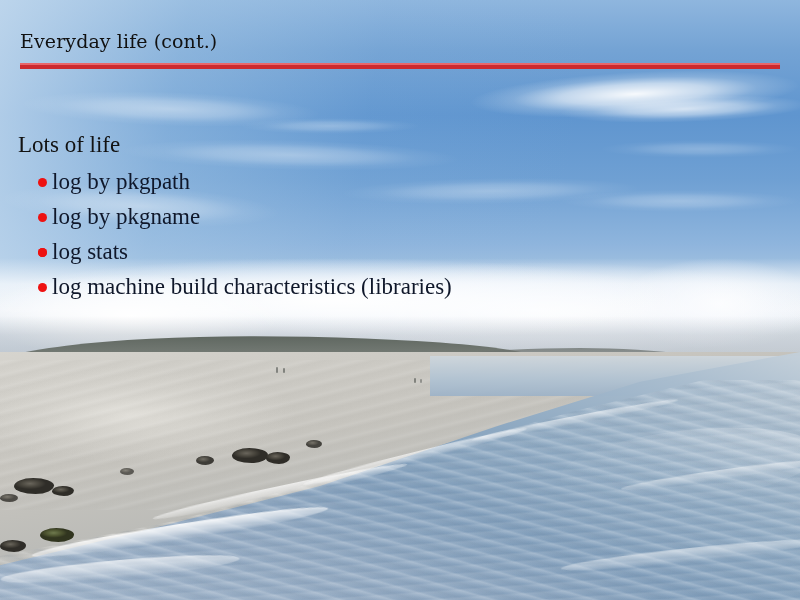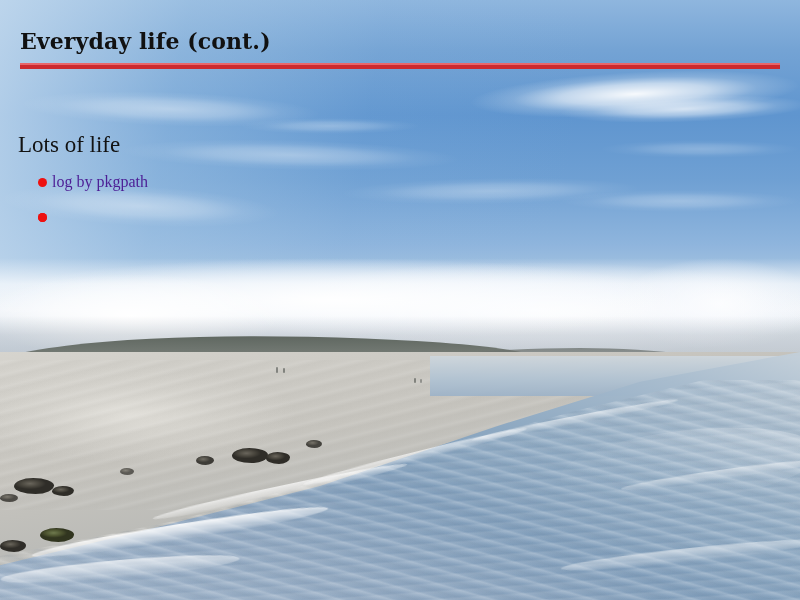--- a/index.html
+++ b/index.html
@@ -237,22 +237,22 @@
   .fg2 { left: 283px; top: 368px; height: 5px; }
   .fg3 { left: 414px; top: 378px; height: 5px; }
   .fg4 { left: 420px; top: 379px; height: 4px; opacity:.8; }
 
   
   .title {
     position: absolute;
     left: 20px;
     top: 22px;
     font-family: "DejaVu Serif", "Liberation Serif", serif;
-    font-weight: bold;
-    font-size: 22px;
+    font-weight: normal;
+    font-size: 19px;
     line-height: 38px;
     color: #111111;
     letter-spacing: 0.1px;
     white-space: nowrap;
   }
   .title-rule {
     position: absolute;
     left: 20px;
     top: 63px;
     width: 760px;
@@ -283,23 +283,23 @@
     white-space: nowrap;
   }
   ul.bullets {
     list-style: none;
     margin: 0;
     padding: 0;
   }
   ul.bullets li {
     position: relative;
     padding-left: 34px;
-    font-size: 16px;
+    font-size: 23px;
     line-height: 35px;
-    color: #4c1d95;
+    color: #0f172a;
     white-space: nowrap;
   }
   .bullet-dot {
     position: absolute;
     left: 20px;
     top: 14px;
     width: 9px;
     height: 9px;
     border-radius: 50%;
     background: #ee1111;
@@ -374,20 +374,29 @@
 
   <div class="body">
     <p class="lead">Lots of life</p>
     <ul class="bullets">
       <li>
         <span class="bullet-dot"></span>
         <span>log by pkgpath</span>
       </li>
       <li>
         <span class="bullet-dot"></span>
+        <span>log by pkgname</span>
       </li>
       <li>
         <span class="bullet-dot"></span>
       </li>
+      <li>
+        <span class="bullet-dot"></span>
+        <span>log stats</span>
+      </li>
+      <li>
+        <span class="bullet-dot"></span>
+        <span>log machine build characteristics (libraries)</span>
+      </li>
     </ul>
   </div>
 
 </div>
 
 </body></html>

